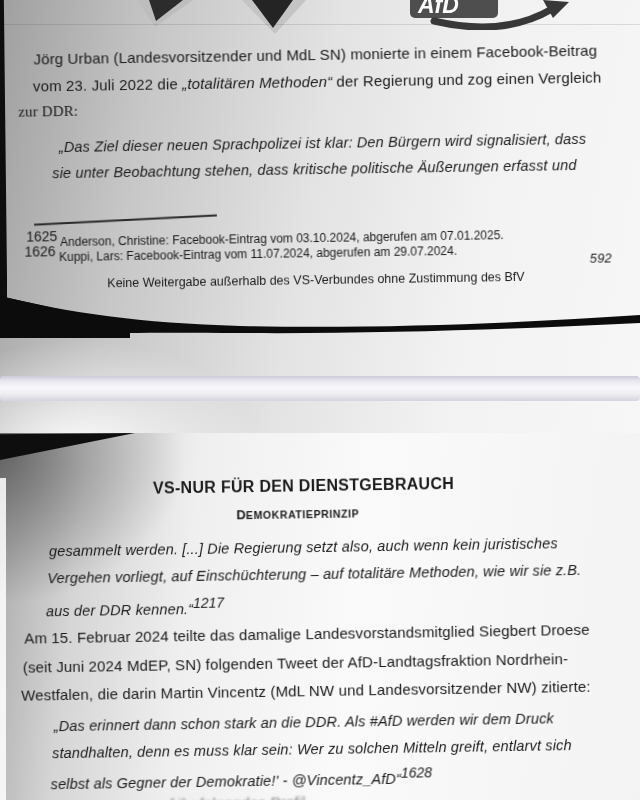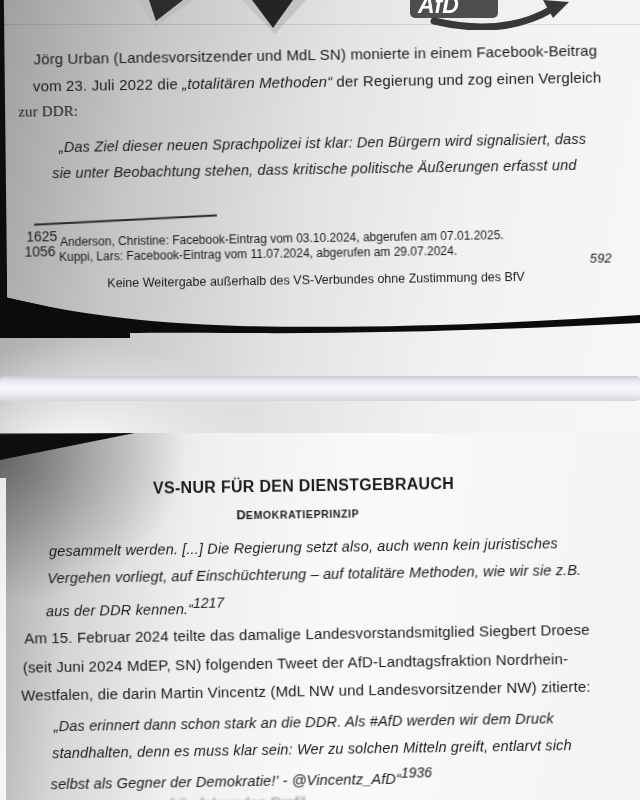--- a/index.html
+++ b/index.html
@@ -70,21 +70,21 @@
     <div class="line" style="left:36px;top:46px;">Jörg Urban (Landesvorsitzender und MdL SN) monierte in einem Facebook-Beitrag</div>
     <div class="line" style="left:35px;top:73px;"><span>vom 23. Juli 2022 die </span><span class="it">„totalitären Methoden“</span><span> der Regierung und zog einen Vergleich</span></div>
     <div class="line" style="left:20px;top:99px;font-family:Liberation Serif, serif;">zur DDR:</div>
 
     <div class="line q" style="left:60px;top:135px;">„Das Ziel dieser neuen Sprachpolizei ist klar: Den Bürgern wird signalisiert, dass</div>
     <div class="line q" style="left:53px;top:161px;">sie unter Beobachtung stehen, dass kritische politische Äußerungen erfasst und</div>
 
     <div class="rule"></div>
 
     <div class="line fn" style="left:26px;top:224px;"><sup>1625</sup> <span>Anderson, Christine: Facebook-Eintrag vom 03.10.2024, abgerufen am 07.01.2025.</span></div>
-    <div class="line fn" style="left:24px;top:239px;"><sup>1056</sup> <span>Kuppi, Lars: Facebook-Eintrag vom 11.07.2024, abgerufen am 29.07.2024.</span></div>
+    <div class="line fn" style="left:24px;top:239px;"><sup>1626</sup> <span>Kuppi, Lars: Facebook-Eintrag vom 11.07.2024, abgerufen am 29.07.2024.</span></div>
 
     <div class="line pagenum" style="left:589px;top:255px;">592</div>
     <div class="footer">Keine Weitergabe außerhalb des VS-Verbundes ohne Zustimmung des BfV</div>
   </div>
 
   <svg class="abs p1-curve" viewBox="0 0 640 45" preserveAspectRatio="none">
     <path d="M0,3 C70,20 140,30 240,33 C380,36 520,30 640,22 L640,30 C520,36 380,41 240,40 C140,39 70,40 0,44 Z" fill="#0c0c0c"></path>
     <path d="M0,3 C40,12 80,22 130,28 L130,45 L0,45 Z" fill="#0c0c0c"></path>
   </svg>
 </div>
@@ -102,17 +102,17 @@
     <div class="line q" style="left:50px;top:106px;">gesammelt werden. [...] Die Regierung setzt also, auch wenn kein juristisches</div>
     <div class="line q" style="left:48px;top:133px;">Vergehen vorliegt, auf Einschüchterung – auf totalitäre Methoden, wie wir sie z.B.</div>
     <div class="line q" style="left:46px;top:160px;"><span>aus der DDR kennen.“</span><span class="ref">1217</span></div>
 
     <div class="line" style="left:24px;top:192px;">Am 15. Februar 2024 teilte das damalige Landesvorstandsmitglied Siegbert Droese</div>
     <div class="line" style="left:22px;top:221px;">(seit Juni 2024 MdEP, SN) folgenden Tweet der AfD-Landtagsfraktion Nordrhein-</div>
     <div class="line" style="left:20px;top:249px;">Westfalen, die darin Martin Vincentz (MdL NW und Landesvorsitzender NW) zitierte:</div>
 
     <div class="line q" style="left:52px;top:281px;">„Das erinnert dann schon stark an die DDR. Als #AfD werden wir dem Druck</div>
     <div class="line q" style="left:50px;top:308px;">standhalten, denn es muss klar sein: Wer zu solchen Mitteln greift, entlarvt sich</div>
-    <div class="line q" style="left:48px;top:333px;"><span>selbst als Gegner der Demokratie!' - @Vincentz_AfD“</span><span class="ref">1936</span></div>
+    <div class="line q" style="left:48px;top:333px;"><span>selbst als Gegner der Demokratie!' - @Vincentz_AfD“</span><span class="ref">1628</span></div>
 
     <div class="line cutoff" style="left:150px;top:360px;">auf ihr folgendes Profil</div>
   </div>
 </div>
 
 </body></html>

